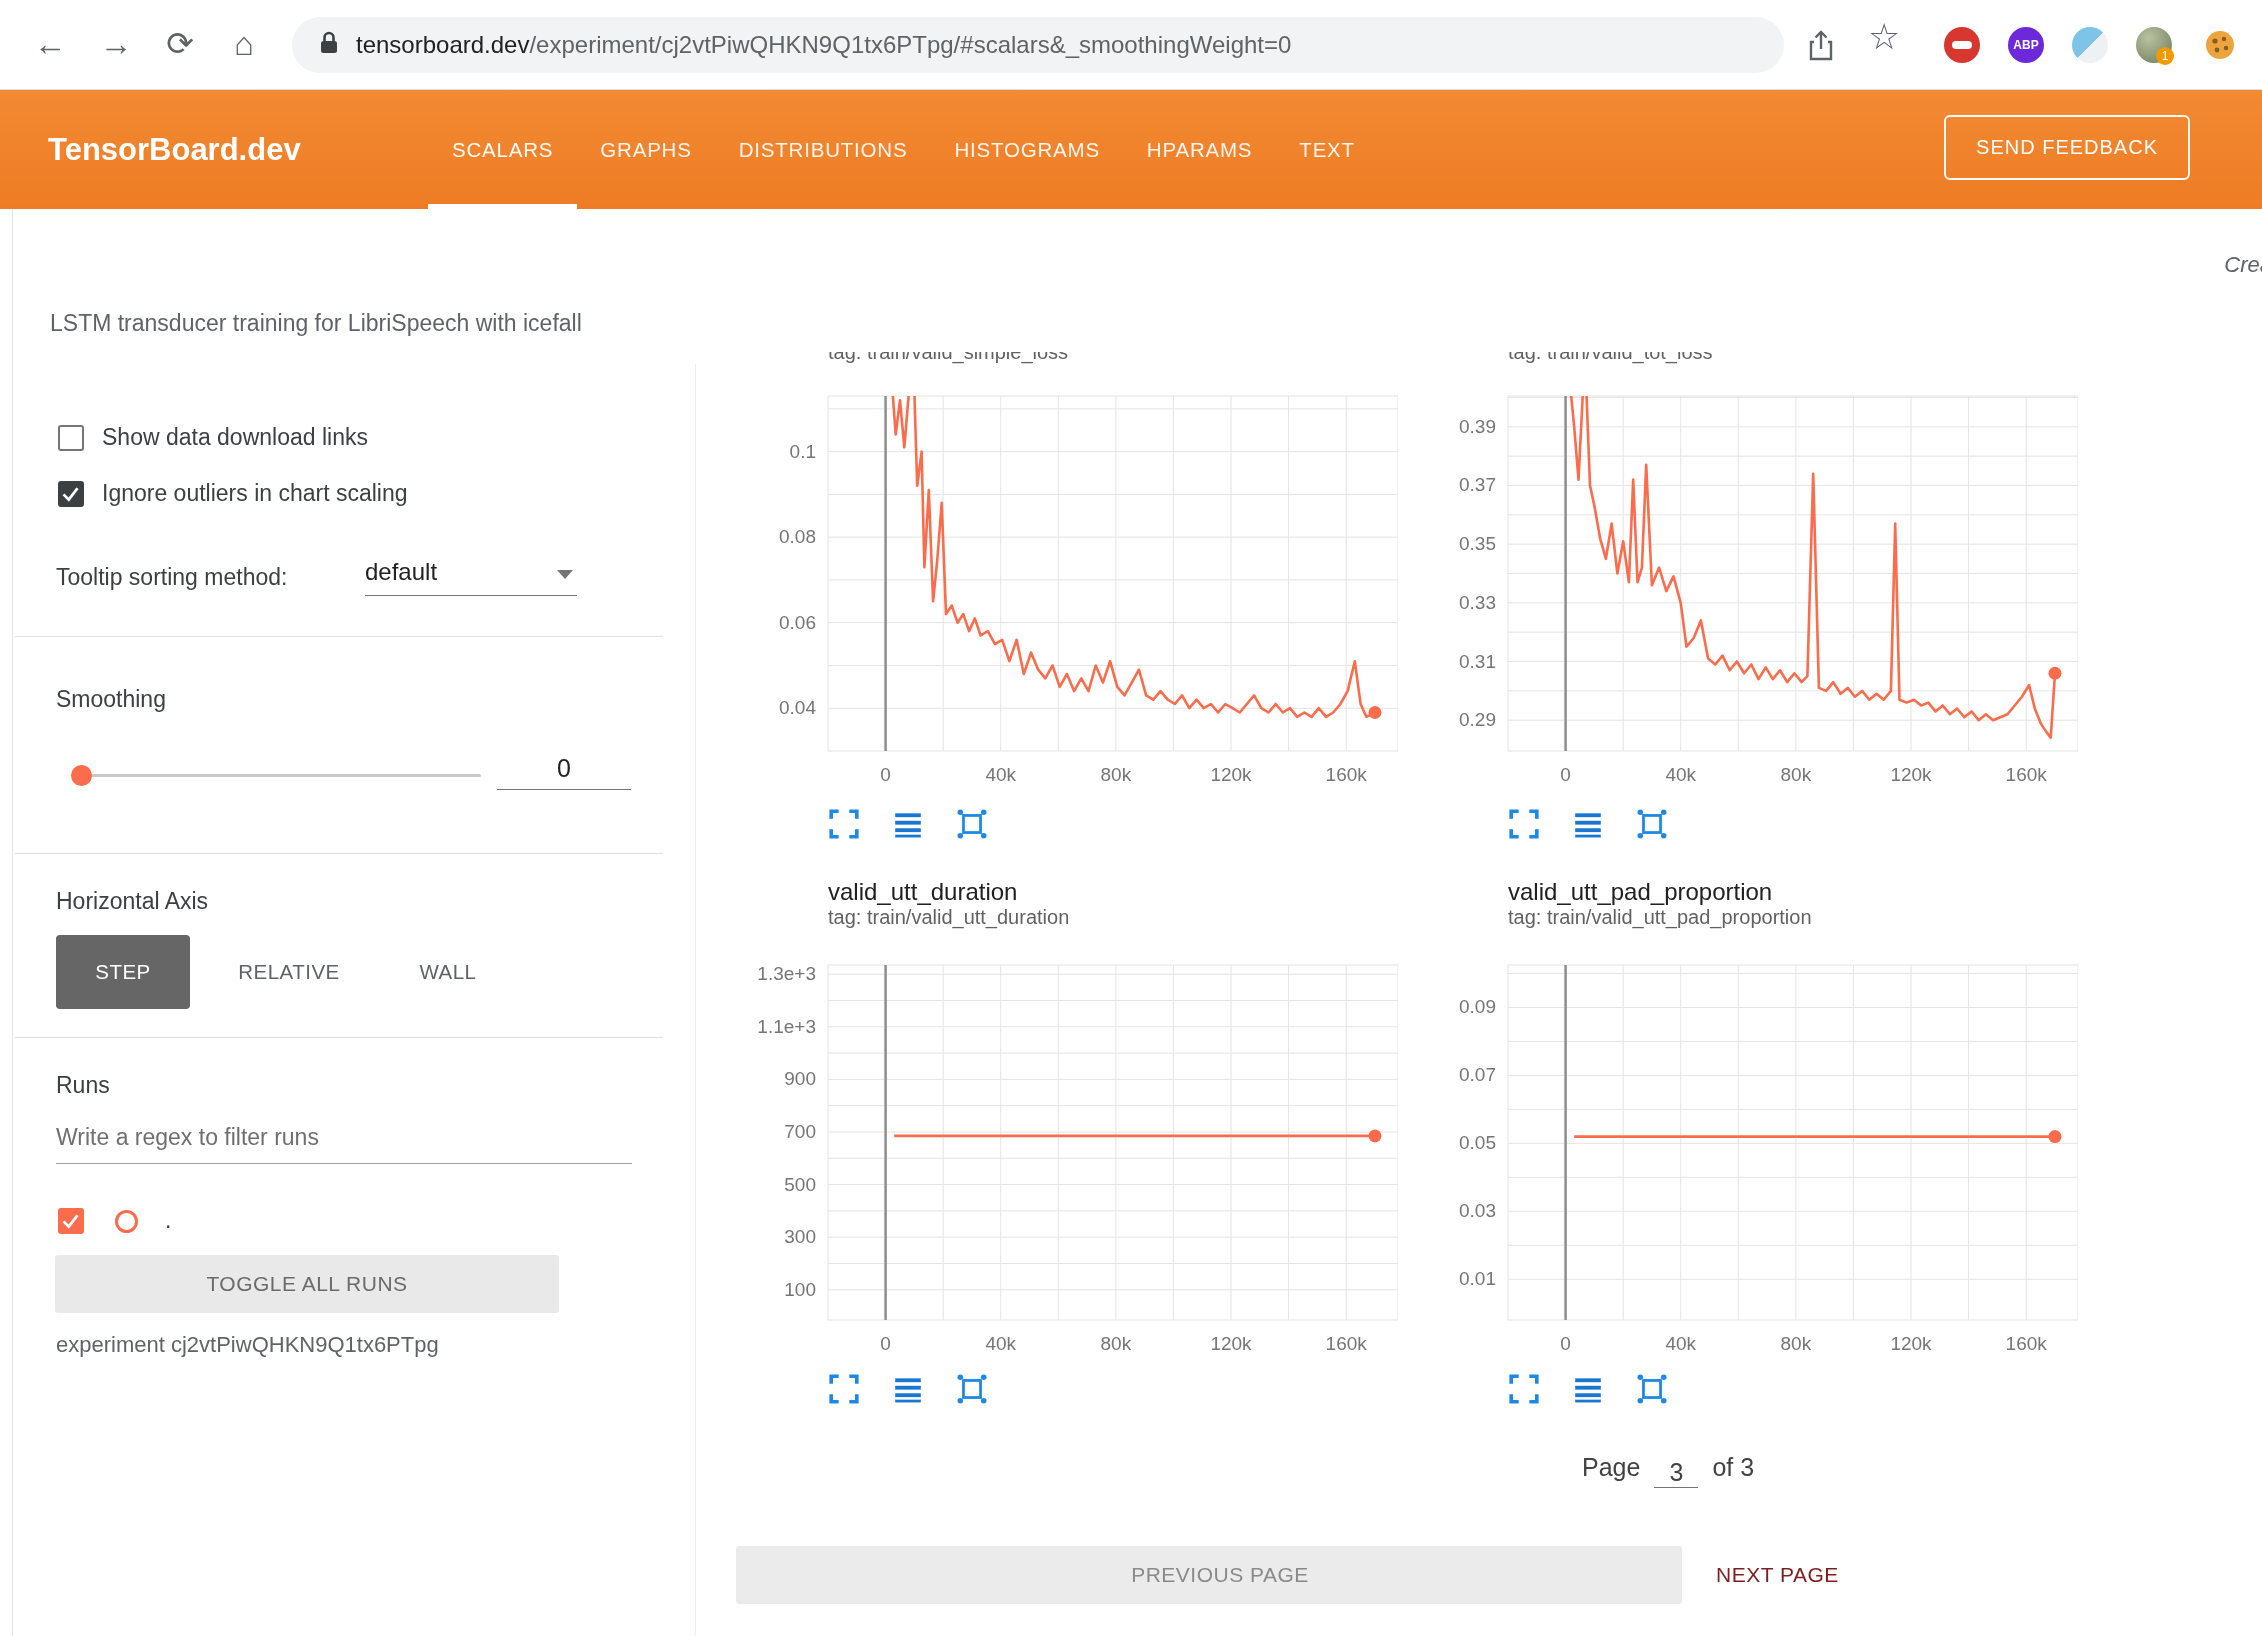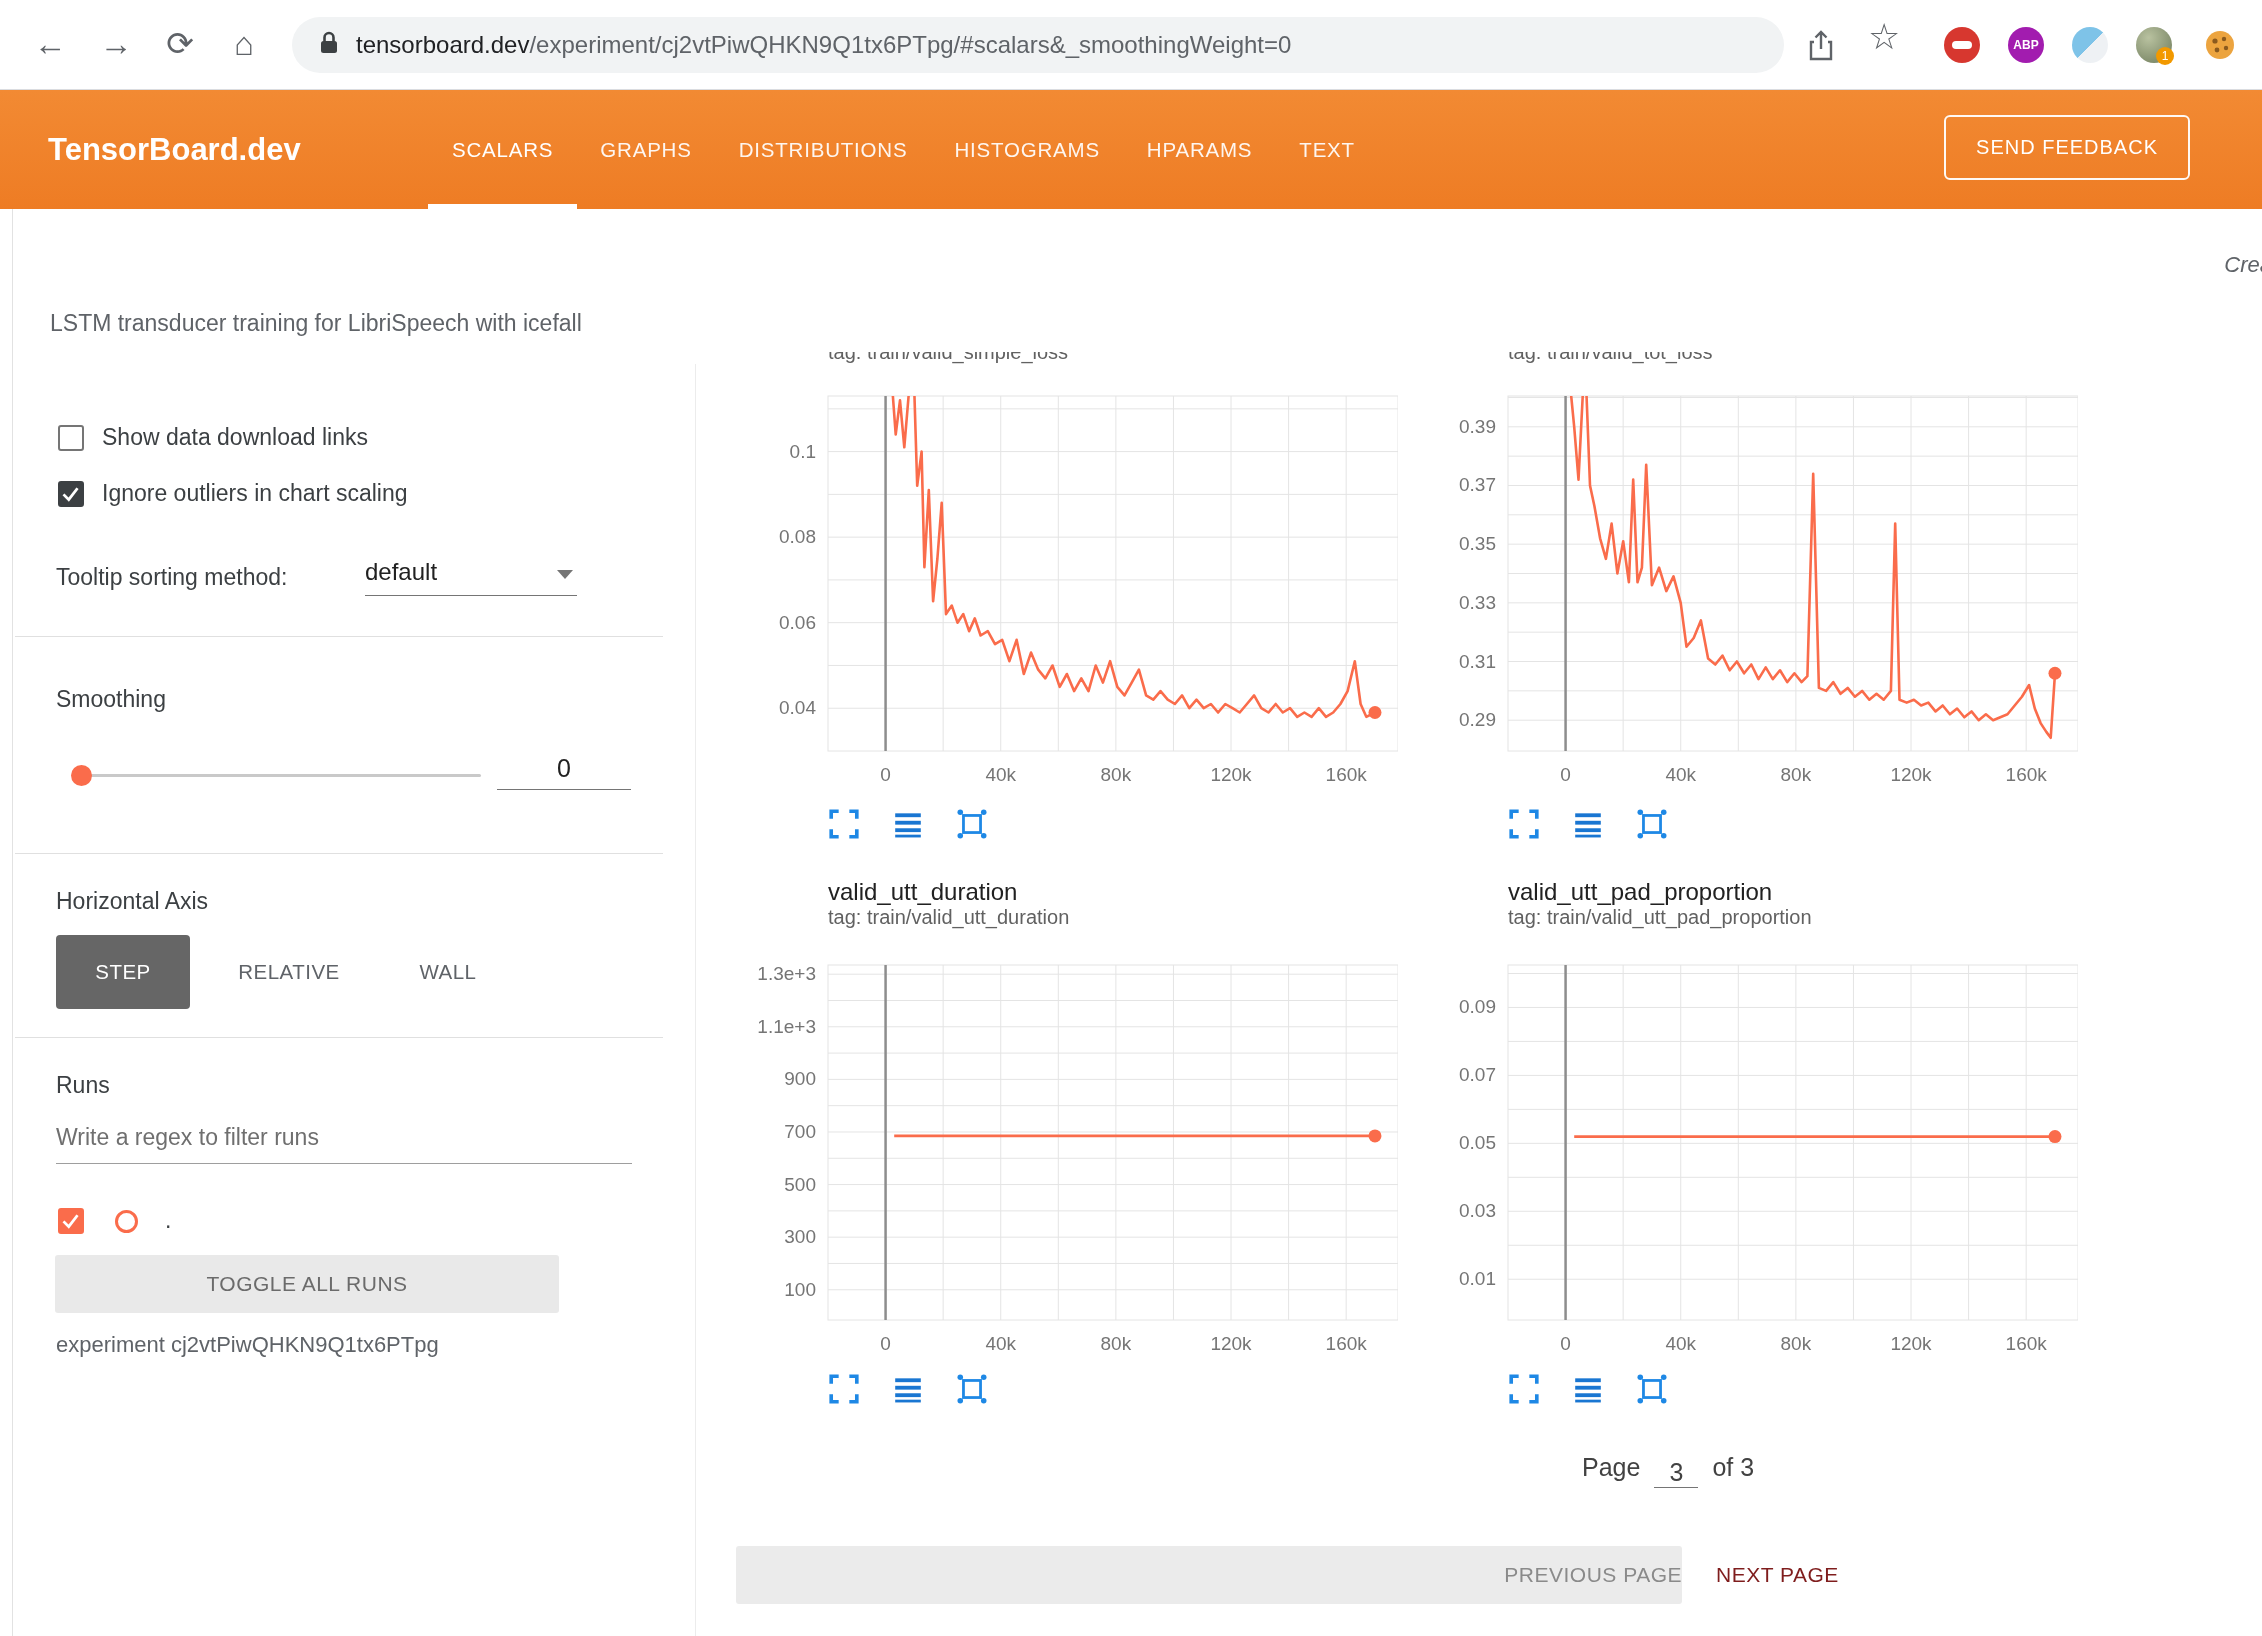--- a/index.html
+++ b/index.html
@@ -62,21 +62,21 @@
   .chart-tag{margin-left:70px;font-size:20px;color:#616161}
   .plot{width:640px;height:430px}
   .plot svg{display:block}
   .tick{fill:#757575;font-size:19px;font-family:"Liberation Sans","DejaVu Sans",sans-serif}
   .chart-toolbar{margin-left:70px;margin-top:12px;display:flex;gap:32px;align-items:center}
   .tb-icon{width:32px;height:32px;cursor:pointer}
 
   
   #pagination{left:1582px;top:1452px;display:flex;gap:14px;align-items:flex-end;font-size:25px;color:#424242}
   #page-input{width:44px;border:none;border-bottom:1.5px solid #757575;font-size:25px;color:#424242;text-align:center;background:transparent;outline:none;transform:translateY(6px);font-family:inherit}
-  #prev-btn{left:736px;top:1546px;width:946px;height:58px;background:#ebebeb;border:none;border-radius:3px;color:#8a8a8a;font-size:21px;letter-spacing:.5px;text-align:right;padding-left:22px;cursor:pointer;font-family:inherit}
+  #prev-btn{left:736px;top:1546px;width:946px;height:58px;background:#ebebeb;border:none;border-radius:3px;color:#8a8a8a;font-size:21px;letter-spacing:.5px;text-align:center;padding-left:22px;cursor:pointer;font-family:inherit}
   #next-btn{left:1716px;top:1546px;height:58px;line-height:58px;color:#7f1d1d;font-size:21px;letter-spacing:.5px;cursor:pointer}
 </style>
 </head>
 <body>
 
 <div id="screen">
 
   <div class="abs" id="chrome">
     <div class="abs chrome-btn" style="left:22px">←</div>
     <div class="abs chrome-btn" style="left:88px">→</div>
@@ -97,21 +97,21 @@
       <svg width="30" height="36" viewBox="0 0 30 36">
           <path d="M8 14 H5 V31 H25 V14 H22" fill="none" stroke="#5f6368" stroke-width="2.4"></path>
           <path d="M15 21 V4 M9.5 9.5 L15 4 L20.5 9.5" fill="none" stroke="#5f6368" stroke-width="2.4"></path>
         </svg>
     </div>
     <div class="abs" style="left:1868px;top:16px;font-size:36px;color:#5f6368">☆</div>
 
     <div class="abs ext-circle" style="left:1944px;top:27px;background:#d7372f">
       <div style="width:20px;height:8px;background:#fff;border-radius:4px"></div>
     </div>
-    <div class="abs ext-circle" style="left:2008px;top:27px;background:#a21caf;color:#fff;font-size:12px;font-weight:bold">ABP</div>
+    <div class="abs ext-circle" style="left:2008px;top:27px;background:#6d28d9;color:#fff;font-size:12px;font-weight:bold">ABP</div>
     <div class="abs ext-circle" style="left:2072px;top:27px;background:linear-gradient(135deg,#7ec3e8 50%,#eef1f4 50%)"></div>
     <div class="abs ext-circle" style="left:2136px;top:27px;background:radial-gradient(circle at 35% 30%,#b9c2a0,#6d7a5a)">
       <div class="abs" style="left:20px;top:20px;width:18px;height:18px;border-radius:50%;background:#f29900;color:#fff;font-size:12px;line-height:18px;text-align:center">1</div>
     </div>
     <div class="abs" style="left:2204px;top:29px">
       <svg width="32" height="32" viewBox="0 0 32 32">
           <circle cx="16" cy="16" r="14" fill="#eca43f"></circle>
           <circle cx="11" cy="12" r="2.6" fill="#8a5a1e"></circle>
           <circle cx="20" cy="10" r="2.2" fill="#8a5a1e"></circle>
           <circle cx="13" cy="21" r="2.4" fill="#8a5a1e"></circle>

